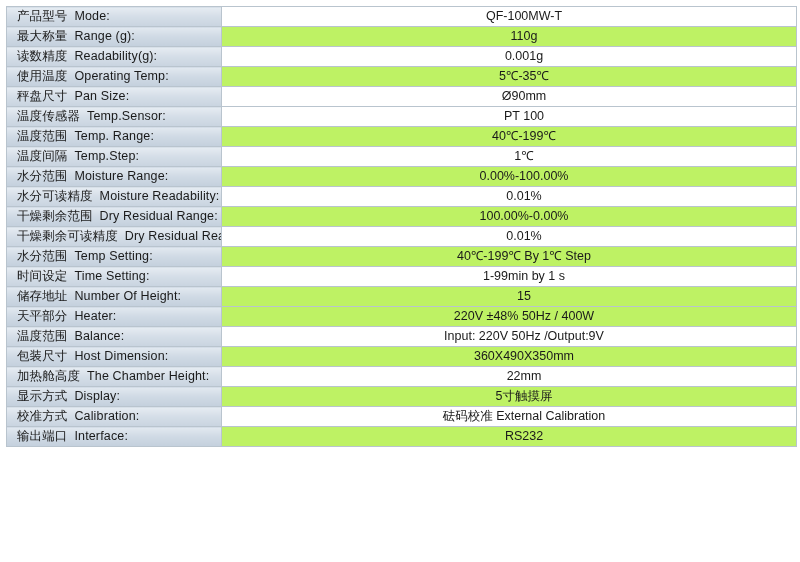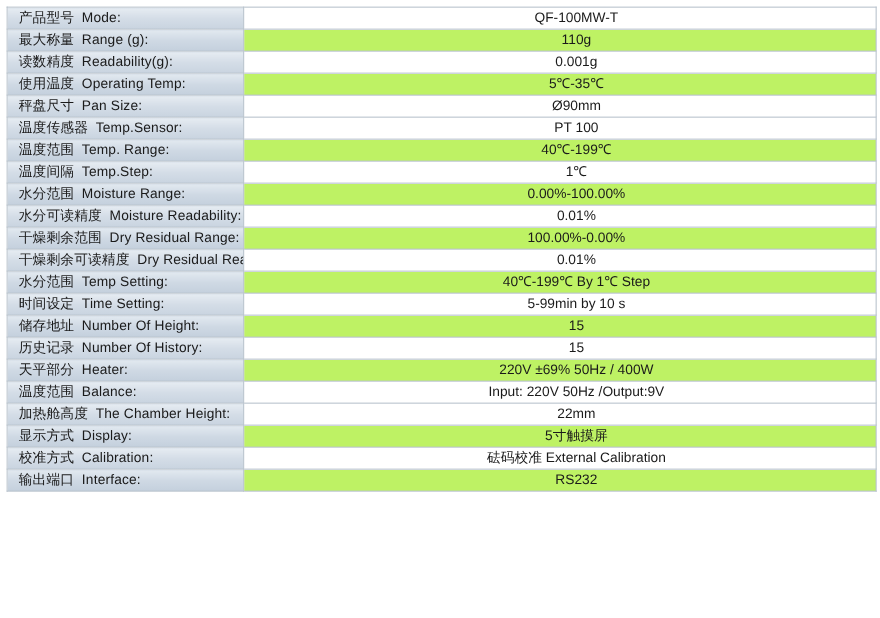--- a/index.html
+++ b/index.html
@@ -110,37 +110,37 @@
       <tr>
         <td class="label"><span class="cn">干燥剩余可读精度</span><span class="en">Dry Residual Readability:</span></td>
         <td class="value">0.01%</td>
       </tr>
       <tr class="alt">
         <td class="label"><span class="cn">水分范围</span><span class="en">Temp Setting:</span></td>
         <td class="value">40℃-199℃ By 1℃ Step</td>
       </tr>
       <tr>
         <td class="label"><span class="cn">时间设定</span><span class="en">Time Setting:</span></td>
-        <td class="value">5-99min by 10 s</td>
+        <td class="value">1-99min by 1 s</td>
       </tr>
       <tr class="alt">
         <td class="label"><span class="cn">储存地址</span><span class="en">Number Of Height:</span></td>
         <td class="value">15</td>
       </tr>
-      <tr>
-        <td class="label"><span class="cn">历史记录</span><span class="en">Number Of History:</span></td>
-        <td class="value">15</td>
-      </tr>
       <tr class="alt">
         <td class="label"><span class="cn">天平部分</span><span class="en">Heater:</span></td>
-        <td class="value">220V ±69%  50Hz / 400W</td>
+        <td class="value">220V ±48%  50Hz / 400W</td>
       </tr>
       <tr>
         <td class="label"><span class="cn">温度范围</span><span class="en">Balance:</span></td>
         <td class="value">Input: 220V 50Hz /Output:9V</td>
+      </tr>
+      <tr class="alt">
+        <td class="label"><span class="cn">包装尺寸</span><span class="en">Host Dimension:</span></td>
+        <td class="value">360X490X350mm</td>
       </tr>
       <tr>
         <td class="label"><span class="cn">加热舱高度</span><span class="en">The Chamber Height:</span></td>
         <td class="value">22mm</td>
       </tr>
       <tr class="alt">
         <td class="label"><span class="cn">显示方式</span><span class="en">Display:</span></td>
         <td class="value">5寸触摸屏</td>
       </tr>
       <tr>

